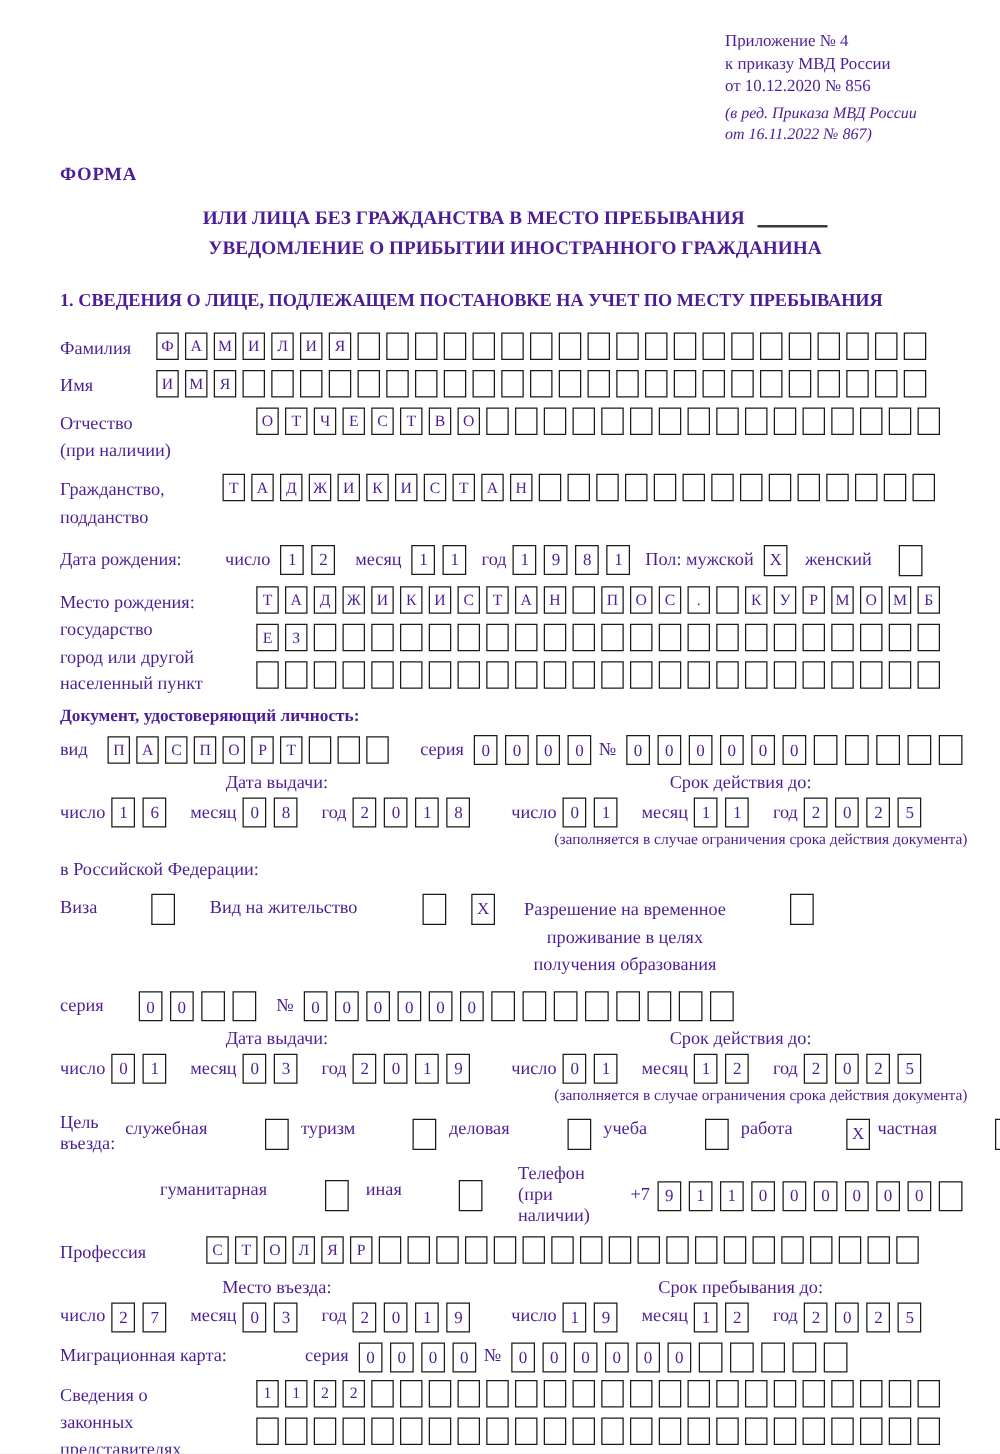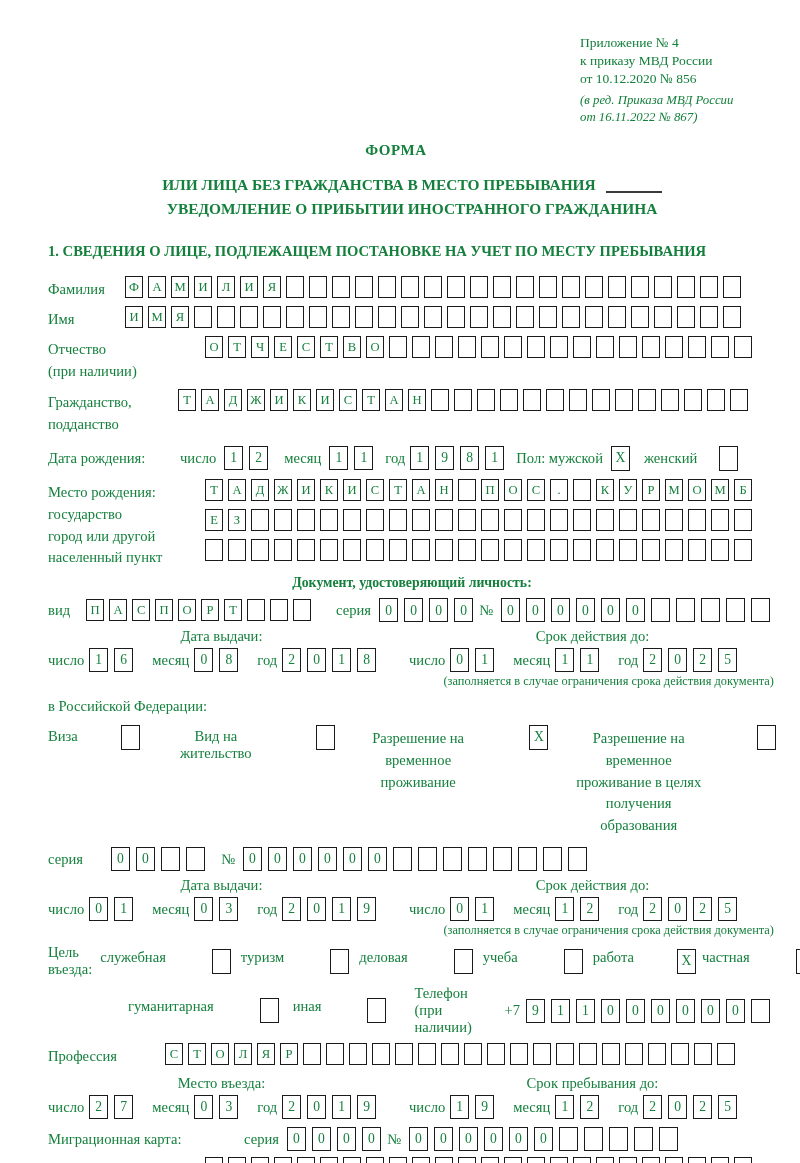--- a/index.html
+++ b/index.html
@@ -1,24 +1,24 @@
 <!DOCTYPE html>
 <html><head>
 <meta charset="utf-8">
 <style>
   html,body{margin:0;padding:0;background:#e8e8e8;}
   .page{
     width:800px;height:1163px;background:#ffffff;box-sizing:border-box;
-    font-family:"Liberation Serif","DejaVu Serif",serif;color:#15803d;
-    padding:34px 24px 0 48px;overflow:hidden;position:relative;
+    font-family:"Liberation Serif","DejaVu Serif",serif;color:#4c1d95;
+    padding:24px 24px 0 48px;overflow:hidden;position:relative;
   }
   
   .annex{margin-left:auto;width:196px;font-size:13.5px;line-height:1.35;}
   .annex .ed{font-size:12.8px;margin-top:3px;font-style:italic;}
-  .forma{text-align:center;font-weight:bold;font-size:15px;letter-spacing:.6px;margin:16px 32px 0 0;}
+  .forma{text-align:left;font-weight:bold;font-size:15px;letter-spacing:.6px;margin:16px 32px 0 0;}
   
   .title{text-align:center;font-weight:bold;font-size:15.4px;line-height:1.55;margin-top:14px;}
   .underline{display:inline-block;width:56px;border-bottom:2px solid #3a3a3a;transform:translateY(3px);margin-left:10px;}
   .sec-head{font-weight:bold;font-size:14.6px;margin:22px 0 16px 0;}
   
   .row{display:flex;align-items:flex-start;margin-bottom:6px;font-size:14.6px;line-height:1.45;}
   .lbl{flex:none;padding-top:3px;}
   .w77{width:77px;}  .w157{width:157px;} .w130{width:130px;} .w117{width:117px;}
   .lbl2 div{line-height:1.5;}
   .boxes{display:inline-flex;flex-wrap:nowrap;align-items:flex-start;}
@@ -27,21 +27,21 @@
     width:16px;height:20px;border:1.6px solid #1b1b1b;margin-right:5px;
     font-size:12.6px;background:#fff;
   }
   .num .cell{width:17px;height:22px;margin-right:6px;font-size:13.6px;}
   .cb .cell{width:17px;height:23px;margin-right:0;font-size:13.6px;}
   
   .t{padding-top:3px;}
   .ml6{margin-left:6px;} .ml10{margin-left:10px;} .ml14{margin-left:14px;} .ml20{margin-left:20px;} .ml28{margin-left:28px;}
   .mr5{margin-right:5px;} .mr8{margin-right:8px;}
   
-  .center-bold{text-align:center;font-weight:bold;font-size:13.8px;margin:6px 0 7px 0;}
+  .center-bold{font-weight:bold;font-size:13.8px;margin:6px 0 7px 0;}
   
   .dates{display:flex;font-size:14.6px;margin-bottom:2px;}
   .dcol{width:348px;}
   .dcol.right{width:368px;margin-left:14px;}
   .dhead{text-align:center;margin-bottom:3px;}
   .dline{display:flex;align-items:center;}
   .dline .dl{margin-right:5px;}
   .dline .g{margin-left:13px;}
   .note{font-size:12.4px;text-align:right;margin:0 2px 6px 0;}
   .plain{font-size:14.6px;line-height:1.6;}
@@ -427,21 +427,20 @@
           <span class="cell"></span>
         </span>
     </span>
     <span class="opt ml28">
       <span class="optlbl" style="margin-right:14px;text-align:center;">Вид на жительство</span>
       <span class="boxes cb">
           <span class="cell"></span>
         </span>
     </span>
     <span class="opt ml20">
-      <span class="optlbl wrapc w150" style="margin-right:10px;">Разрешение на временное проживание</span>
       <span class="boxes cb">
           <span class="cell">X</span>
         </span>
     </span>
     <span class="opt ml20">
       <span class="optlbl wrapc w168" style="margin-right:10px;">Разрешение на временное проживание в целях получения образования</span>
       <span class="boxes cb">
           <span class="cell"></span>
         </span>
     </span>

